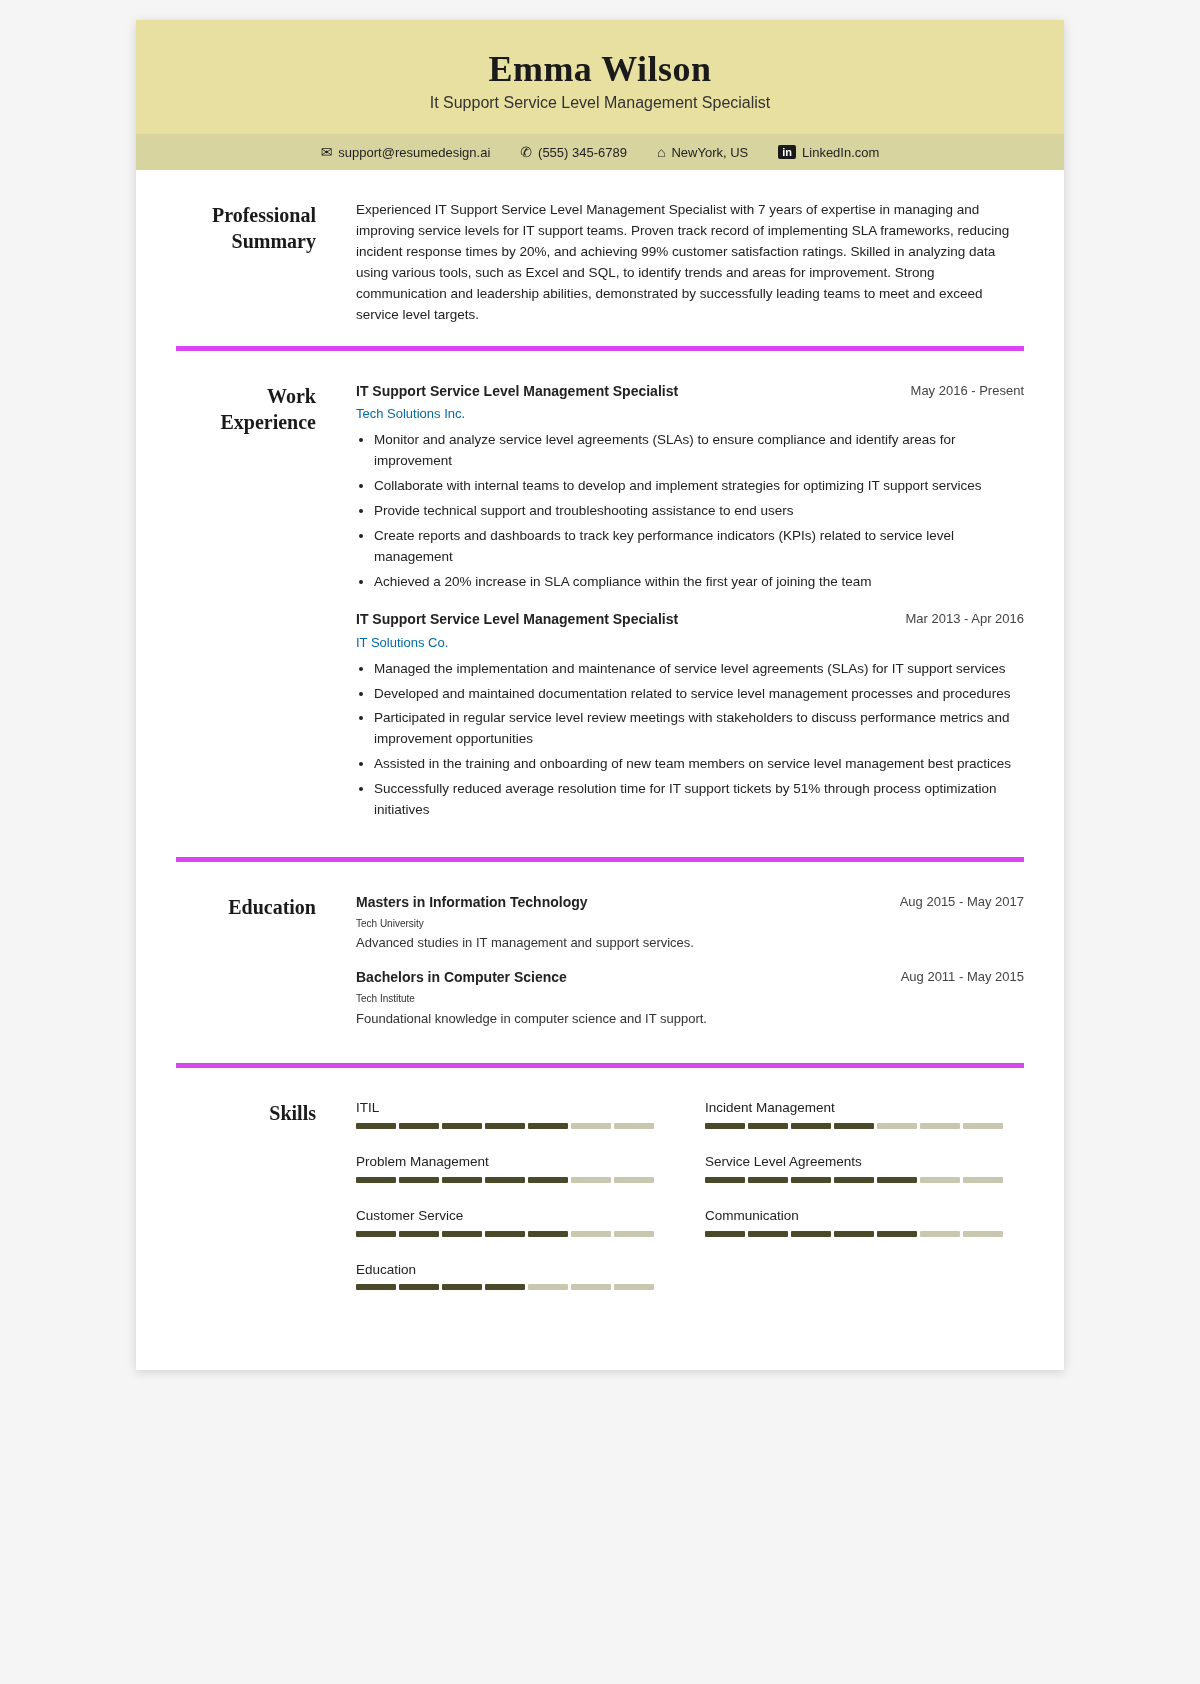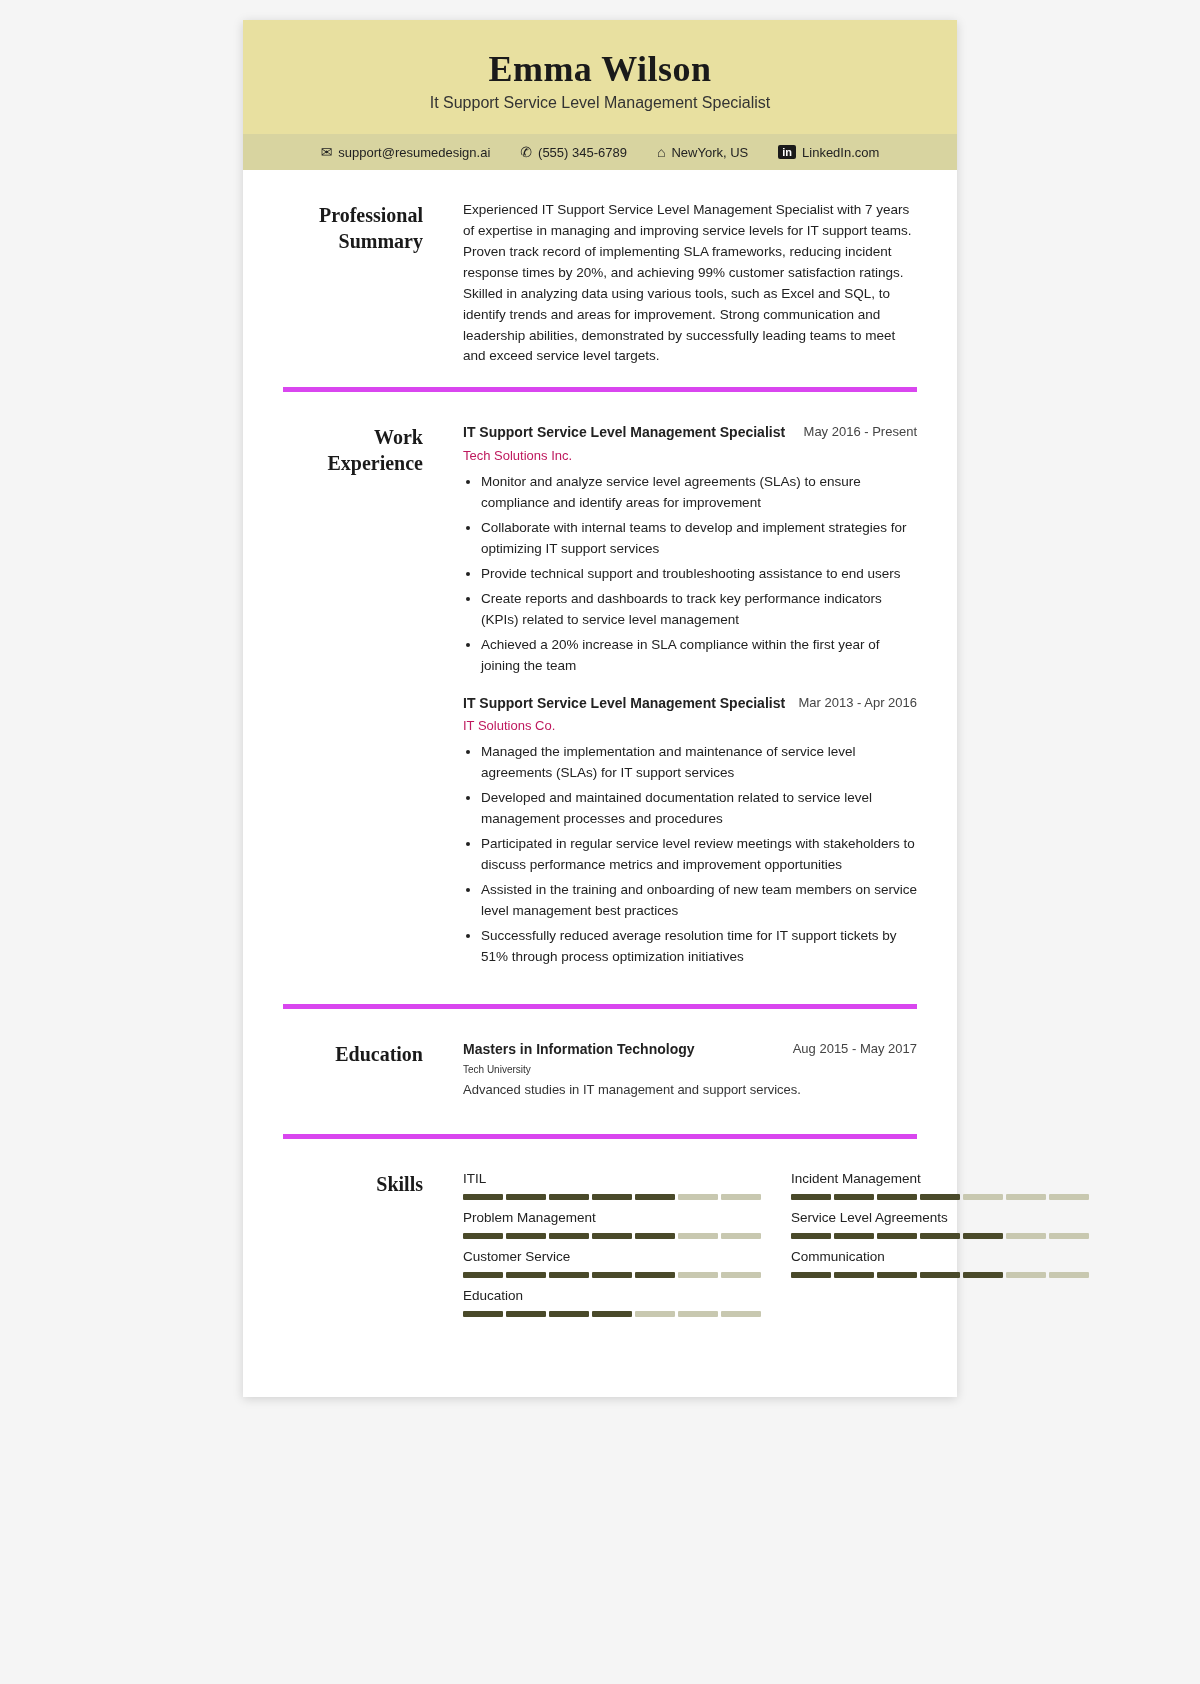--- a/index.html
+++ b/index.html
@@ -4,21 +4,21 @@
   <style>
     * { box-sizing: border-box; margin: 0; padding: 0; }
     body {
       font-family: Georgia, 'Times New Roman', serif;
       background: #f5f5f5;
       display: flex;
       justify-content: center;
       padding: 20px;
     }
     .resume {
-      width: 714px;
+      width: 928px;
       background: #fff;
       box-shadow: 0 2px 10px rgba(0,0,0,0.15);
     }
     .header-top {
       background: #e8e0a0;
       padding: 28px 40px 22px;
       text-align: center;
     }
     .header-top h1 {
       font-size: 36px;
@@ -96,21 +96,21 @@
       font-size: 14px;
     }
     .job-date {
       font-size: 13px;
       color: #444;
       white-space: nowrap;
       margin-left: 10px;
     }
     .job-company {
       font-size: 13px;
-      color: #be185d;
+      color: #0369a1;
       margin-bottom: 6px;
     }
     .job-bullets {
       padding-left: 18px;
       margin-bottom: 16px;
     }
     .job-bullets li {
       margin-bottom: 4px;
     }
     .edu-header {
@@ -135,21 +135,21 @@
       margin-bottom: 2px;
     }
     .edu-desc {
       font-size: 13px;
       color: #333;
       margin-bottom: 14px;
     }
     .skills-grid {
       display: grid;
       grid-template-columns: 1fr 1fr;
-      gap: 8px 30px;
+      gap: 23px 30px;
     }
     .skill-item {
       display: flex;
       flex-direction: column;
       gap: 4px;
     }
     .skill-name {
       font-size: 13.5px;
       color: #222;
     }
@@ -255,20 +255,28 @@
 
         <div>
           <div class="edu-header">
             <span class="edu-title">Masters in Information Technology</span>
             <span class="edu-date">Aug 2015 - May 2017</span>
           </div>
           <div class="edu-school">Tech University</div>
           <div class="edu-desc">Advanced studies in IT management and support services.</div>
         </div>
 
+        <div>
+          <div class="edu-header">
+            <span class="edu-title">Bachelors in Computer Science</span>
+            <span class="edu-date">Aug 2011 - May 2015</span>
+          </div>
+          <div class="edu-school">Tech Institute</div>
+          <div class="edu-desc">Foundational knowledge in computer science and IT support.</div>
+        </div>
       </div>
     </div>
 
     <div class="section">
       <div class="section-label">
         <h2>Skills</h2>
       </div>
       <div class="section-content">
         <div class="skills-grid" id="skills-grid">
         <div class="skill-item">

